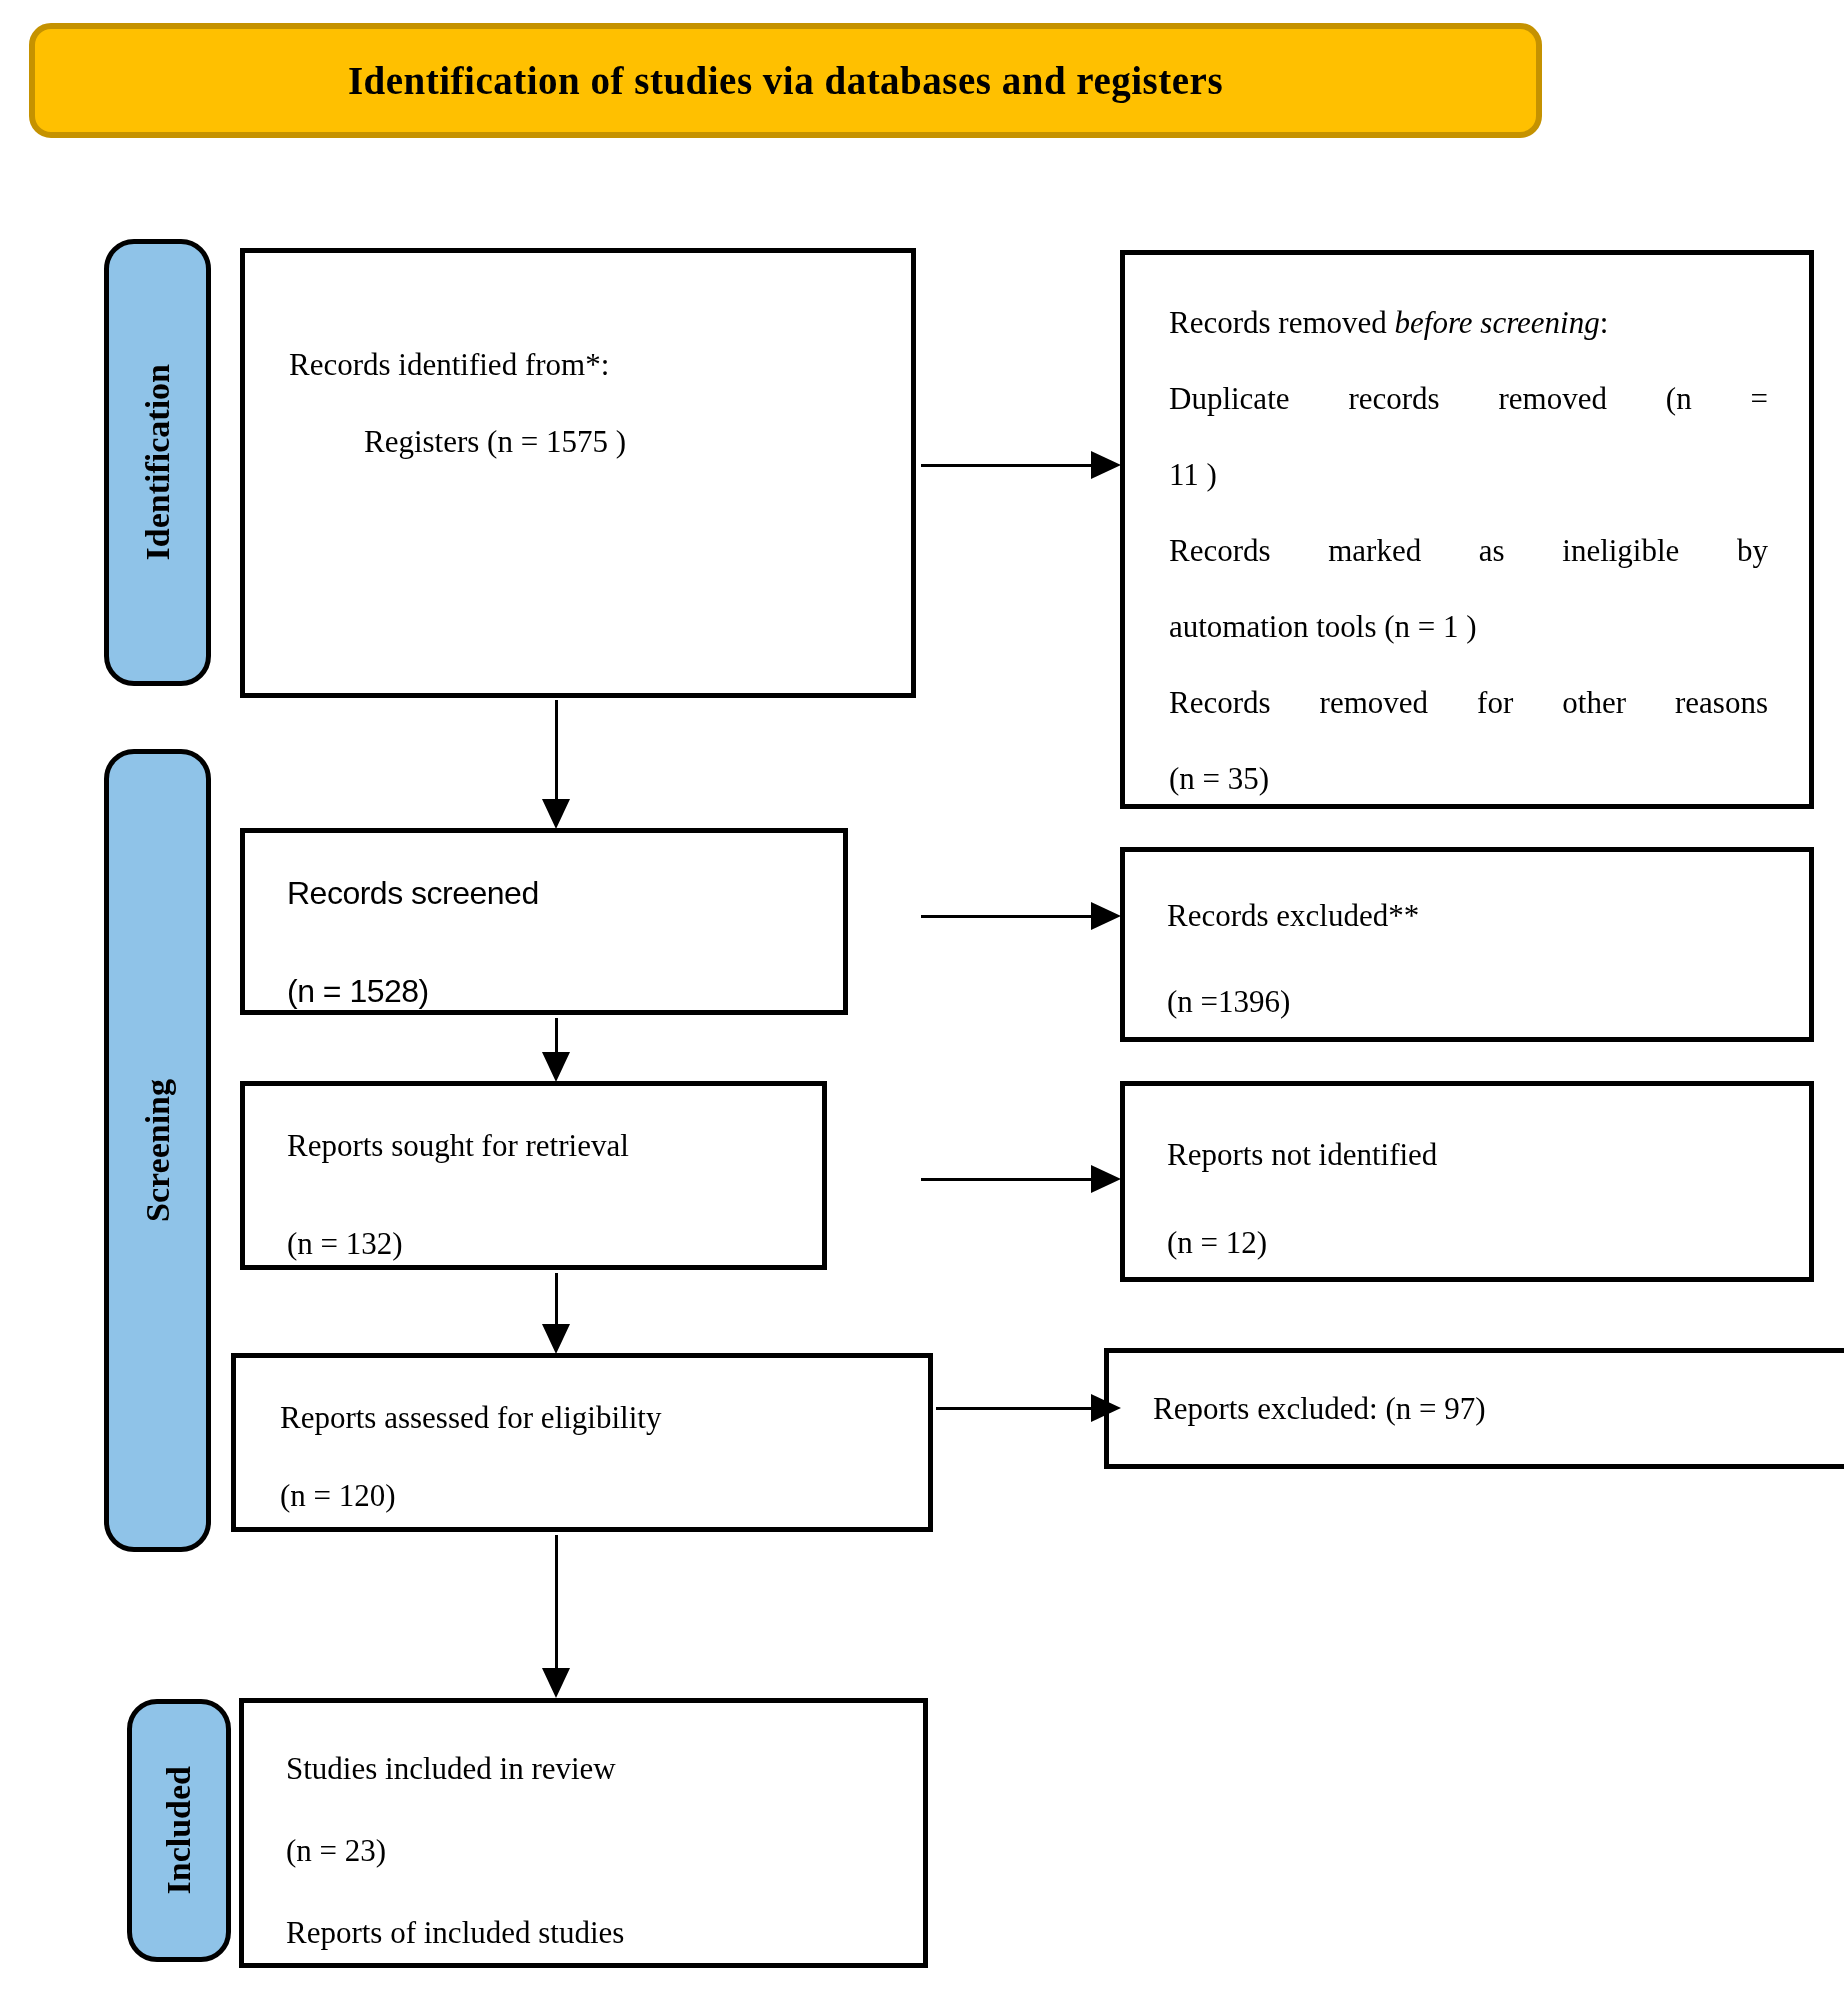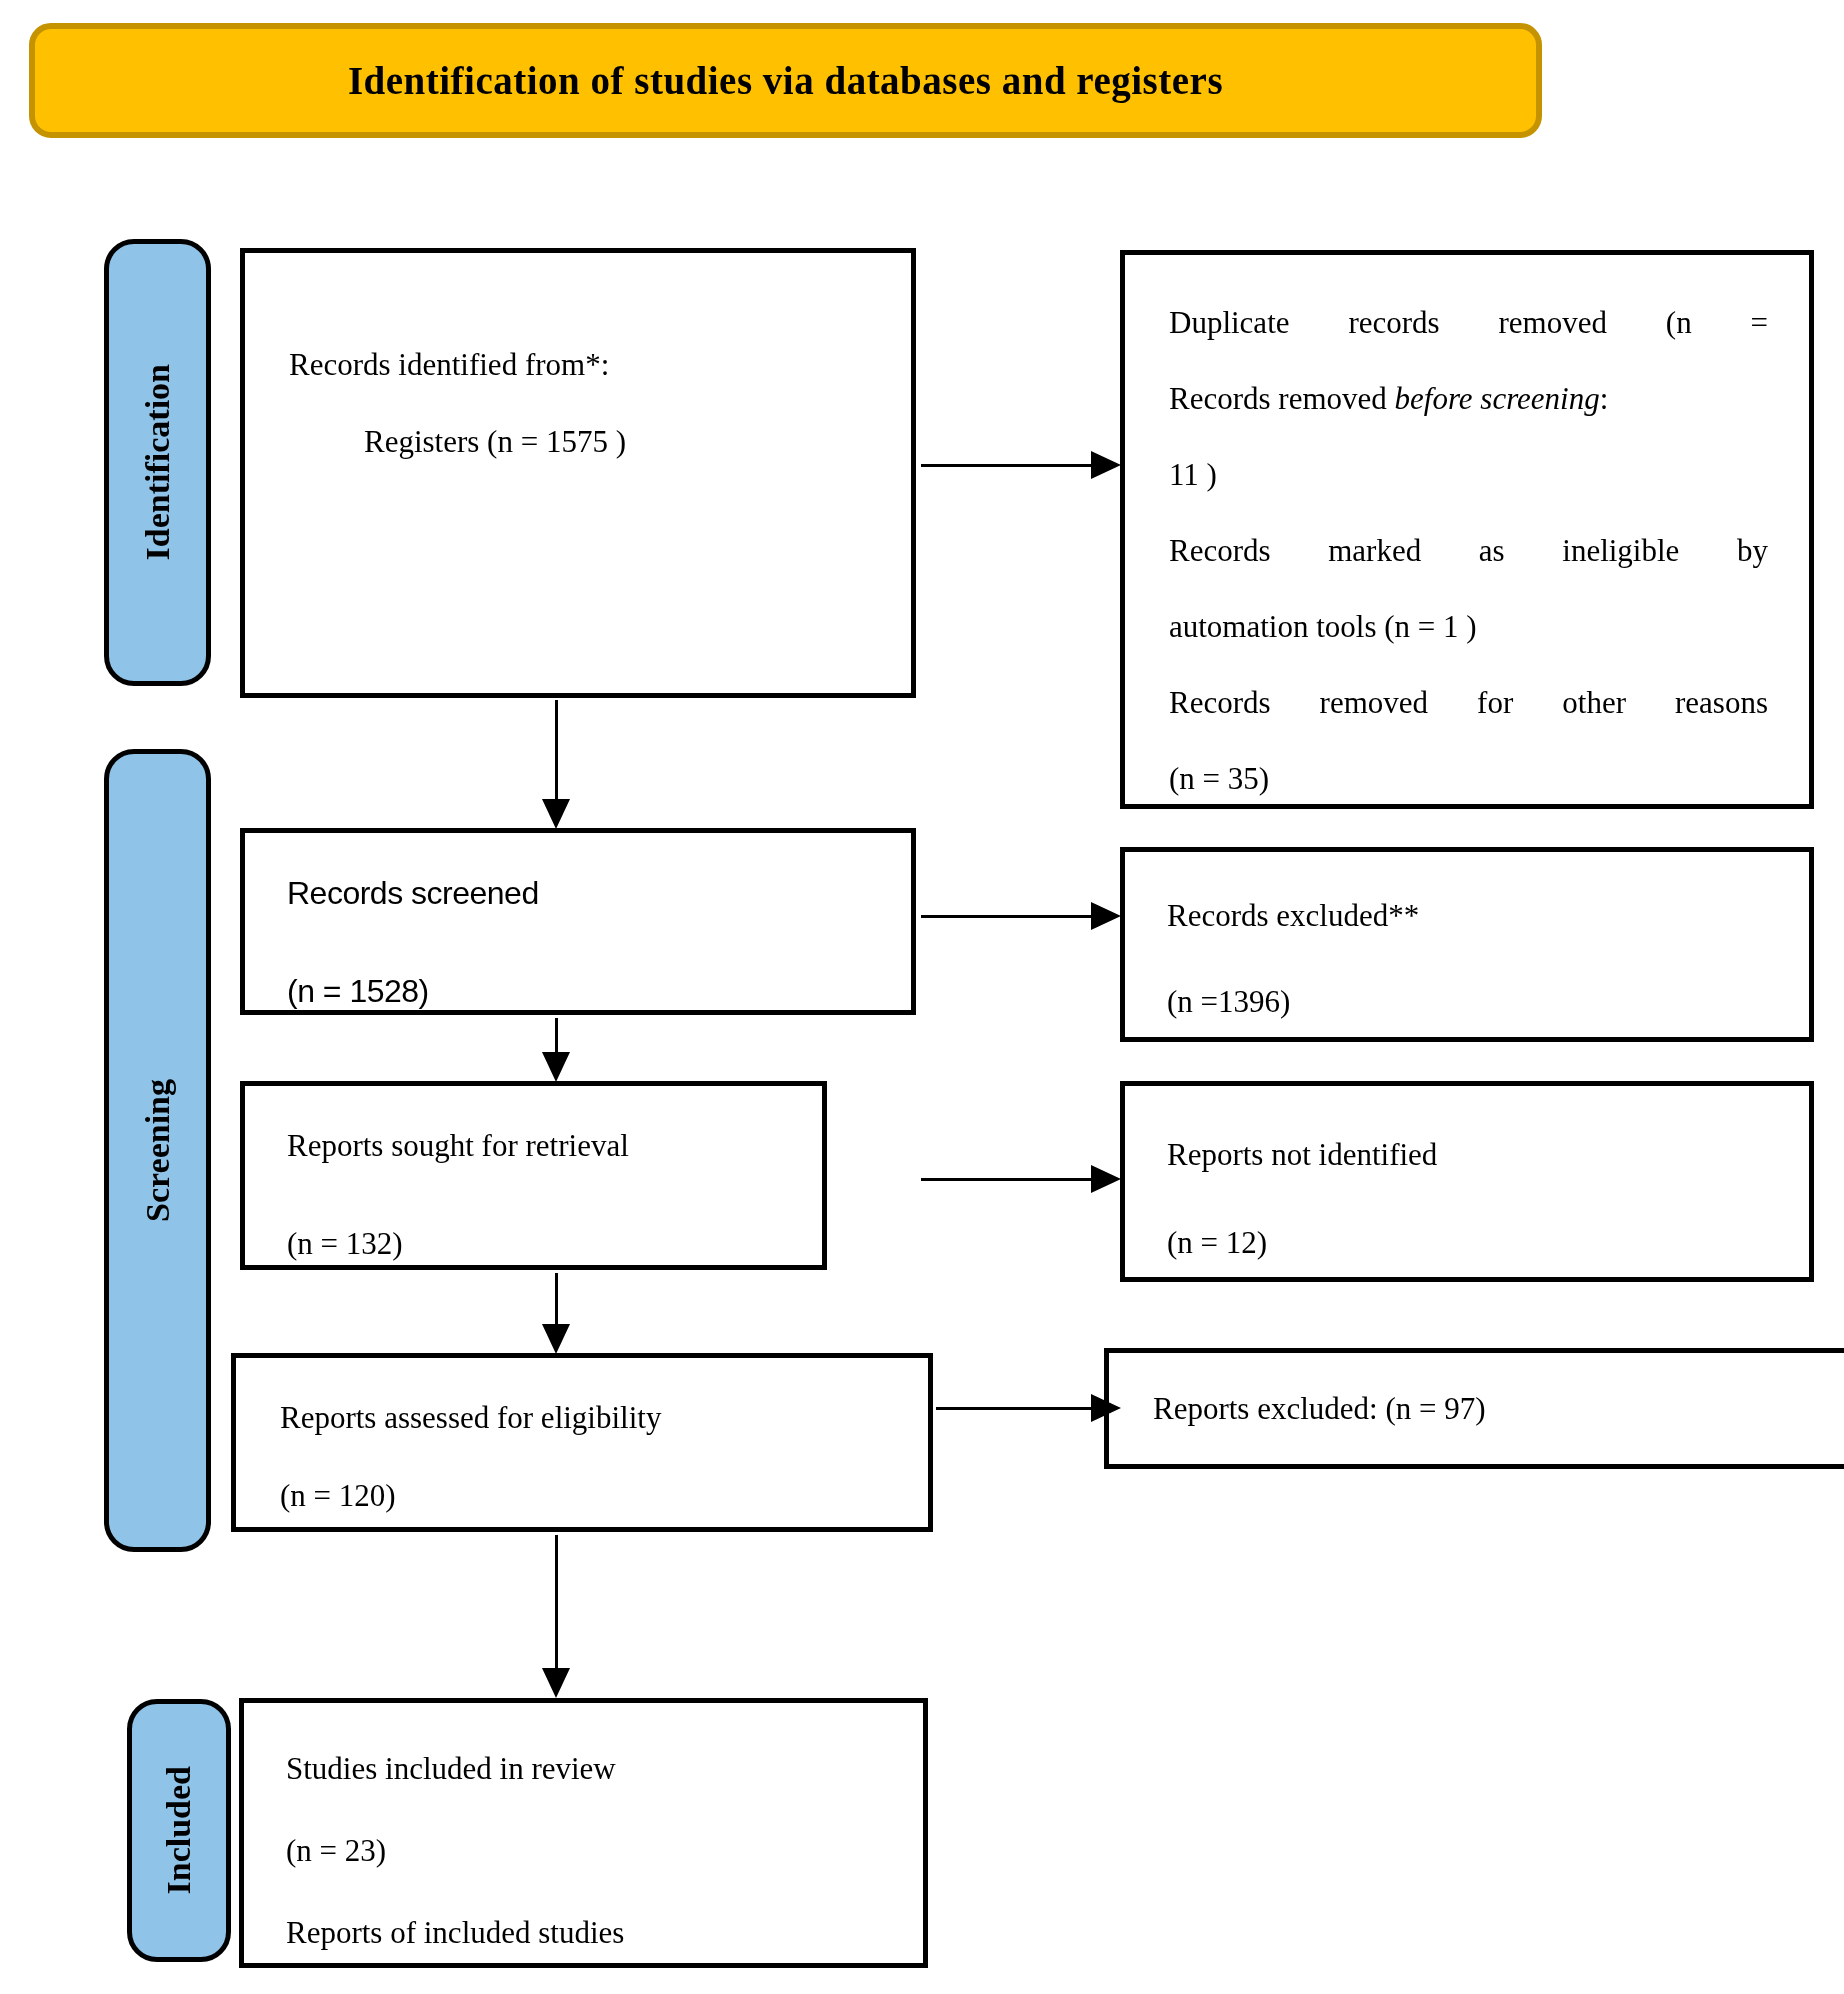--- a/index.html
+++ b/index.html
@@ -98,30 +98,30 @@
   <div class="abs stage" style="left:127px;top:1699px;width:104px;height:263px;">
     <div class="vtext">Included</div>
   </div>
 
   <div class="abs fbox box-records-identified" style="left:240px;top:248px;width:676px;height:450px;">
     <div class="p">Records identified from*:</div>
     <div class="p indent">Registers (n = 1575 )</div>
   </div>
 
   <div class="abs fbox box-records-removed" style="left:1120px;top:250px;width:694px;height:559px;">
+    <div class="p"><span>Records removed </span><i>before screening</i><span>:</span></div>
     <div class="p jline">Duplicate records removed (n =</div>
-    <div class="p"><span>Records removed </span><i>before screening</i><span>:</span></div>
     <div class="p">11 )</div>
     <div class="p jline">Records marked as ineligible by</div>
     <div class="p">automation tools (n = 1 )</div>
     <div class="p jline">Records removed for other reasons</div>
     <div class="p">(n = 35)</div>
   </div>
 
-  <div class="abs fbox box-records-screened" style="left:240px;top:828px;width:676px;height:187px;">
+  <div class="abs fbox box-records-screened" style="left:240px;top:828px;width:608px;height:187px;">
     <div class="p">Records screened</div>
     <div class="p">(n = 1528)</div>
   </div>
 
   <div class="abs fbox box-records-excluded" style="left:1120px;top:847px;width:694px;height:195px;">
     <div class="p">Records excluded**</div>
     <div class="p">(n =1396)</div>
   </div>
 
   <div class="abs fbox box-reports-sought" style="left:240px;top:1081px;width:587px;height:189px;">

